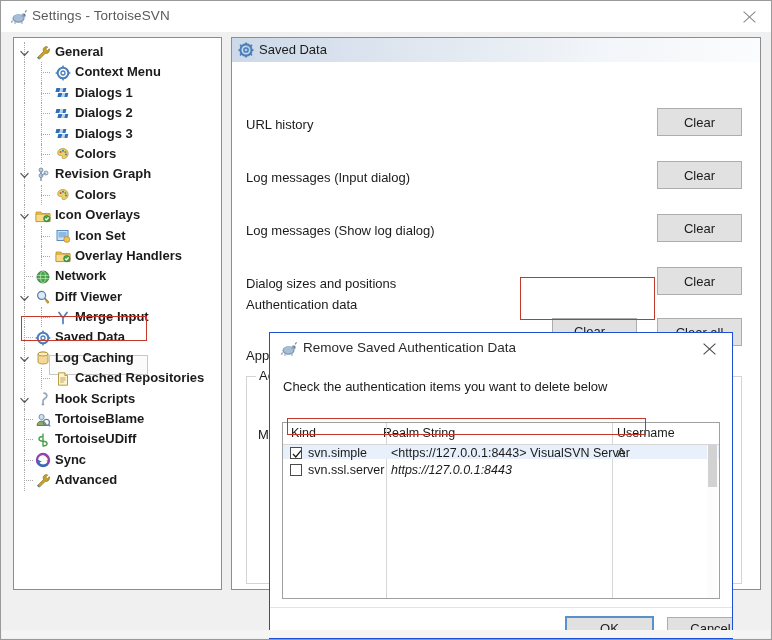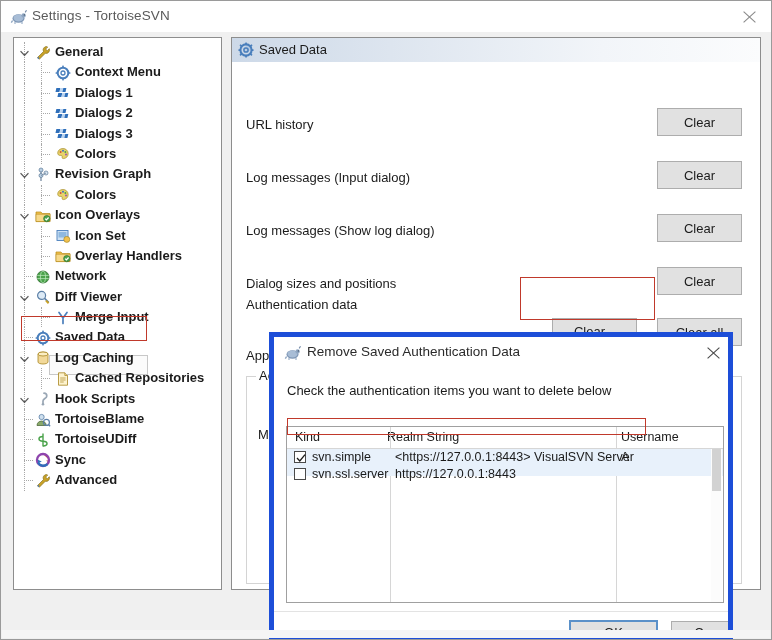--- a/index.html
+++ b/index.html
@@ -198,21 +198,21 @@
     box-sizing: border-box;
     pointer-events: none;
   }
 
   
   #dialog {
     position: absolute;
     left: 268px; top: 331px;
     width: 464px; height: 307px;
     background: #c4b5fd;
-    border: 5px solid #1d4ed8;
+    border: 1px solid #1d4ed8;
     box-sizing: border-box;
     overflow: hidden;
   }
   #dlg-titlebar {
     position: absolute;
     left: 0; top: 0;
     width: 462px; height: 31px;
     background: #ffffff;
   }
   #dlg-icon {
@@ -273,21 +273,21 @@
   }
   .col-sep {
     position: absolute;
     top: 0;
     width: 1px; height: 176px;
     background: #d6d6d6;
   }
   .list-row {
     position: absolute;
     left: 0;
-    width: 436px; height: 27px;
+    width: 436px; height: 14px;
   }
   .row-sel { background: #e8f1fb; }
   .cb {
     position: absolute;
     left: 7px; top: 2px;
     width: 12px; height: 12px;
     border: 1px solid #4a4a4a;
     background: #ffffff;
     box-sizing: border-box;
   }
@@ -744,21 +744,21 @@
             </svg>
           </span>
           <span class="cell" style="left:25px;">svn.simple</span>
           <span class="cell" style="left:108px;">&lt;https://127.0.0.1:8443&gt; VisualSVN Server</span>
           <span class="cell" style="left:334px;">A</span>
         </div>
 
         <div class="list-row" style="top:39px;">
           <span class="cb"></span>
           <span class="cell" style="left:25px;">svn.ssl.server</span>
-          <span class="cell" style="left:108px;">https://127.0.0.1:8443</span>
+          <span class="cell" style="left:108px;font-style:italic;">https://127.0.0.1:8443</span>
           <span class="cell" style="left:334px;"></span>
         </div>
 
         <div id="list-scroll">
           <div id="list-thumb"></div>
         </div>
       </div>
 
       <div id="dlg-footer-line"></div>
       <button class="win-btn" id="btn-ok">OK</button>

